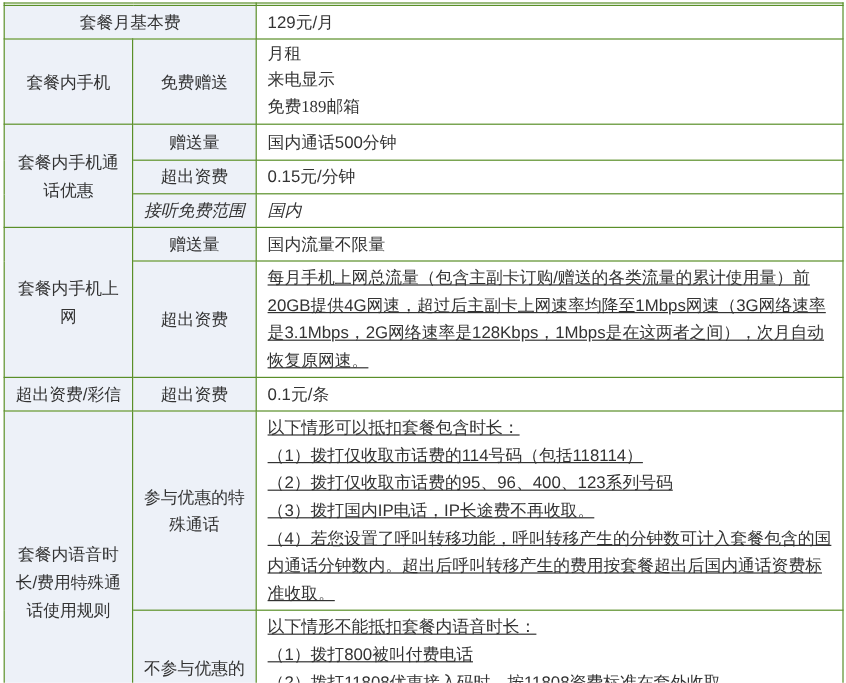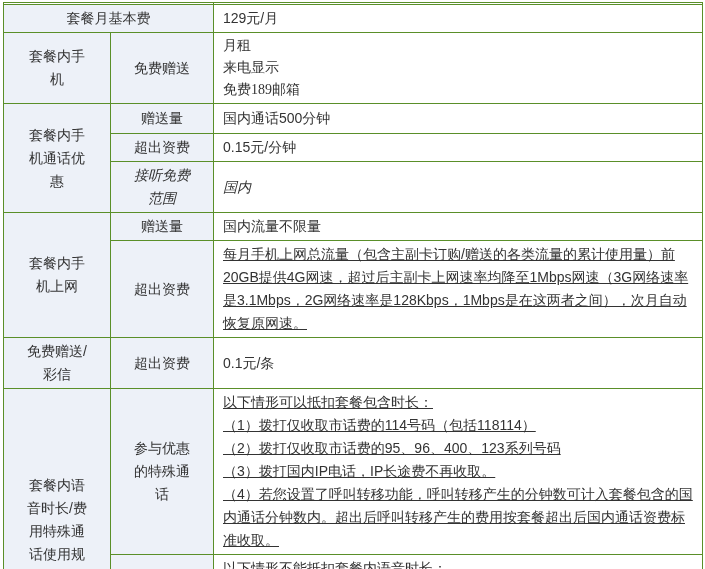--- a/index.html
+++ b/index.html
@@ -23,21 +23,21 @@
     border: 1px solid #5a8f29;
     overflow: hidden;
   }
   col.c1 { width: 107px; }
   col.c2 { width: 103px; }
   col.c3 { width: 489px; }
   td.hdr {
     background: #edf1f8;
     text-align: center;
     vertical-align: middle;
-    padding: 2px 19px;
+    padding: 2px 7px;
     line-height: 23px;
   }
   td.val {
     background: #ffffff;
     text-align: left;
     vertical-align: middle;
     padding: 2px 8px 2px 9px;
     line-height: 23px;
     white-space: pre-line;
     margin-top: 16px;
@@ -101,21 +101,21 @@
     <td class="hdr" rowspan="2">套餐内手机上网</td>
     <td class="hdr">赠送量</td>
     <td class="val">国内流量不限量</td>
   </tr>
   <tr style="height:72px;">
     <td class="hdr">超出资费</td>
     <td class="val para">每月手机上网总流量（包含主副卡订购/赠送的各类流量的累计使用量）前20GB提供4G网速，超过后主副卡上网速率均降至1Mbps网速（3G网络速率是3.1Mbps，2G网络速率是128Kbps，1Mbps是在这两者之间），次月自动恢复原网速。</td>
   </tr>
 
   <tr style="height:25px;">
-    <td class="hdr">免费赠送/彩信</td>
+    <td class="hdr">超出资费/彩信</td>
     <td class="hdr">超出资费</td>
     <td class="val">0.1元/条</td>
   </tr>
 
   <tr style="height:146px;">
     <td class="hdr" rowspan="2">套餐内语音时长/费用特殊通话使用规则</td>
     <td class="hdr">参与优惠的特殊通话</td>
     <td class="val para">以下情形可以抵扣套餐包含时长：
 （1）拨打仅收取市话费的114号码（包括118114）
 （2）拨打仅收取市话费的95、96、400、123系列号码

